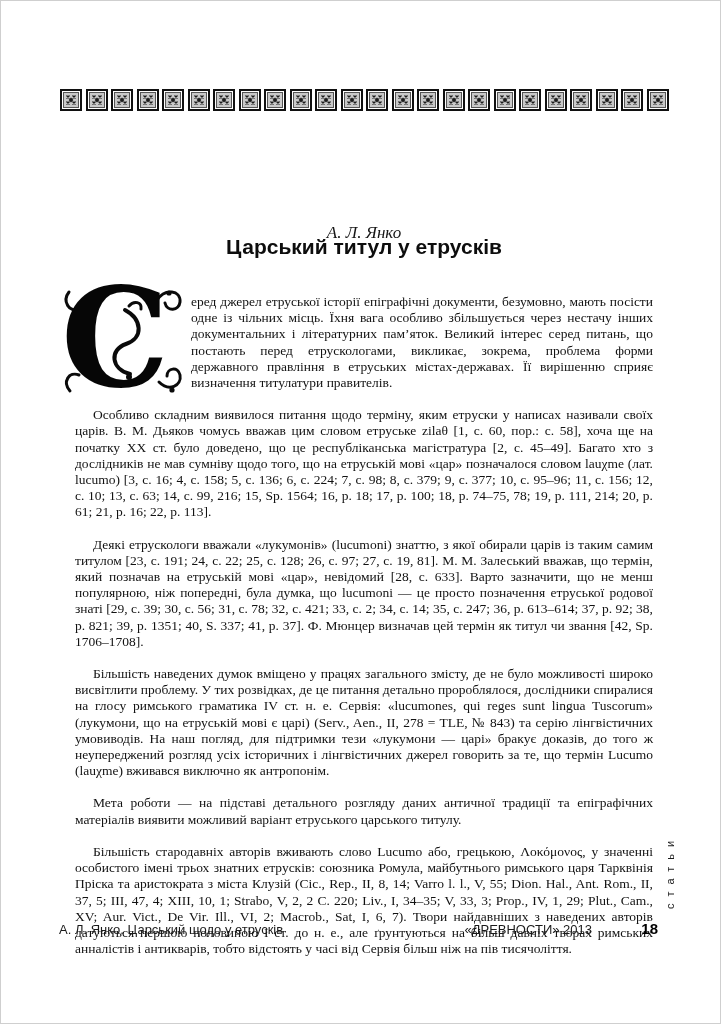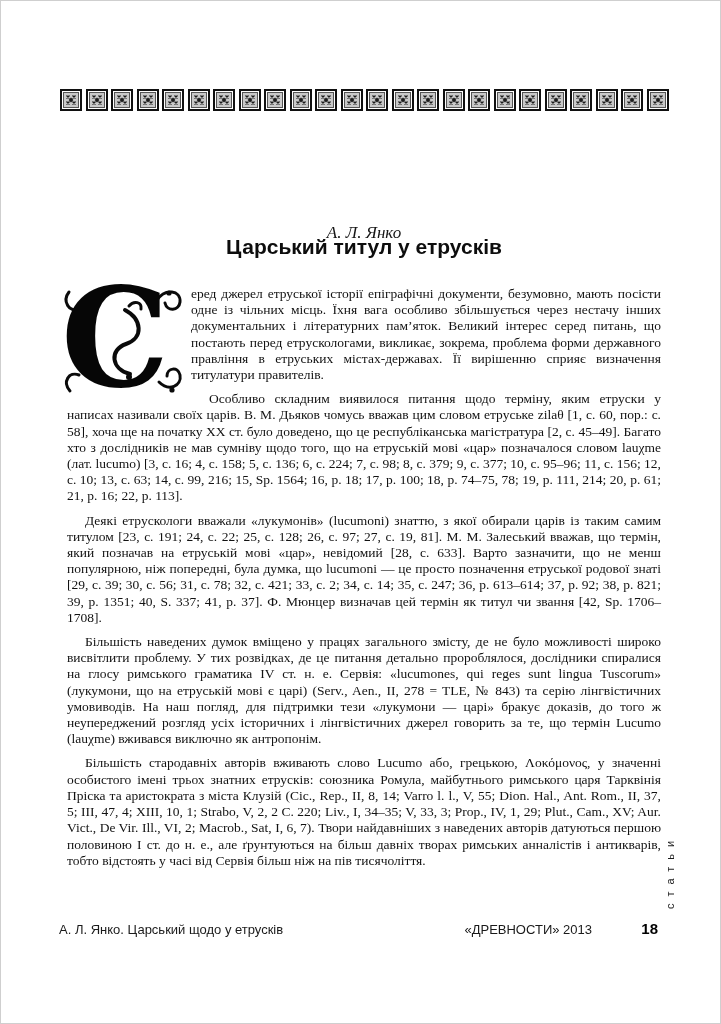--- a/index.html
+++ b/index.html
@@ -65,21 +65,21 @@
   
   .body {
     position: absolute;
     top: 277px; left: 58px; width: 610px;
     font-family: "Liberation Serif", serif;
     font-size: 13.5px;
     line-height: 16.2px;
     text-align: justify;
     color: #121212;
   }
-  .body p { margin: 8px; text-indent: 18px; }
+  .body p { margin: 16px; text-indent: 18px; }
   .body p.first { text-indent: 0; }
 
   .dropcap {
     float: left;
     width: 124px; height: 122px;
     margin: 2px 8px 3px 0;
   }
   .dropcap svg { display: block; }
 
   
@@ -364,20 +364,21 @@
           <circle cx="70" cy="97" r="3"></circle>
         </g>
         <text x="2" y="106" font-family="DejaVu Serif, serif" font-size="136" font-weight="bold" fill="#060606">С</text>
       </svg>
     </div>
 
     <p class="first">еред джерел етруської історії епіграфічні документи, безумовно, мають посісти одне із чільних місць. Їхня вага особливо збільшується через нестачу інших документальних і літературних пам’яток. Великий інтерес серед питань, що постають перед етрускологами, викликає, зокрема, проблема форми державного правління в етруських містах-державах. Її вирішенню сприяє визначення титулатури правителів.</p>
     <p>Особливо складним виявилося питання щодо терміну, яким етруски у написах називали своїх царів. В. М. Дьяков чомусь вважав цим словом етруське zilaθ [1, с. 60, пор.: с. 58], хоча ще на початку XX ст. було доведено, що це республіканська магістратура [2, с. 45–49]. Багато хто з дослідників не мав сумніву щодо того, що на етруській мові «цар» позначалося словом lauχme (лат. lucumo) [3, с. 16; 4, с. 158; 5, с. 136; 6, с. 224; 7, с. 98; 8, с. 379; 9, с. 377; 10, с. 95–96; 11, с. 156; 12, с. 10; 13, с. 63; 14, с. 99, 216; 15, Sp. 1564; 16, p. 18; 17, p. 100; 18, p. 74–75, 78; 19, p. 111, 214; 20, p. 61; 21, p. 16; 22, p. 113].</p>
     <p>Деякі етрускологи вважали «лукумонів» (lucumoni) знаттю, з якої обирали царів із таким самим титулом [23, с. 191; 24, с. 22; 25, с. 128; 26, с. 97; 27, с. 19, 81]. М. М. Залеський вважав, що термін, який позначав на етруській мові «цар», невідомий [28, с. 633]. Варто зазначити, що не менш популярною, ніж попередні, була думка, що lucumoni — це просто позначення етруської родової знаті [29, с. 39; 30, с. 56; 31, с. 78; 32, с. 421; 33, с. 2; 34, с. 14; 35, с. 247; 36, p. 613–614; 37, p. 92; 38, p. 821; 39, p. 1351; 40, S. 337; 41, p. 37]. Ф. Мюнцер визначав цей термін як титул чи звання [42, Sp. 1706–1708].</p>
     <p>Більшість наведених думок вміщено у працях загального змісту, де не було можливості широко висвітлити проблему. У тих розвідках, де це питання детально пророблялося, дослідники спиралися на глосу римського граматика IV ст. н. е. Сервія: «lucumones, qui reges sunt lingua Tuscorum» (лукумони, що на етруській мові є царі) (Serv., Aen., II, 278 = TLE, № 843) та серію лінгвістичних умовиводів. На наш погляд, для підтримки тези «лукумони — царі» бракує доказів, до того ж неупереджений розгляд усіх історичних і лінгвістичних джерел говорить за те, що термін Lucumo (lauχme) вживався виключно як антропонім.</p>
+    <p>Мета роботи — на підставі детального розгляду даних античної традиції та епіграфічних матеріалів виявити можливий варіант етруського царського титулу.</p>
     <p>Більшість стародавніх авторів вживають слово Lucumo або, грецькою, Λοκόμονος, у значенні особистого імені трьох знатних етрусків: союзника Ромула, майбутнього римського царя Тарквінія Пріска та аристократа з міста Клузій (Cic., Rep., II, 8, 14; Varro l. l., V, 55; Dion. Hal., Ant. Rom., II, 37, 5; III, 47, 4; XIII, 10, 1; Strabo, V, 2, 2 C. 220; Liv., I, 34–35; V, 33, 3; Prop., IV, 1, 29; Plut., Cam., XV; Aur. Vict., De Vir. Ill., VI, 2; Macrob., Sat, I, 6, 7). Твори найдавніших з наведених авторів датуються першою половиною I ст. до н. е., але ґрунтуються на більш давніх творах римських анналістів і антикварів, тобто відстоять у часі від Сервія більш ніж на пів тисячоліття.</p>
   </div>
 
   <div class="side-label">статьи</div>
 
   <div class="footer-left">А. Л. Янко. Царський щодо у етрусків</div>
   <div class="footer-journal">«ДРЕВНОСТИ» 2013</div>
   <div class="footer-page">18</div>
 
 </div>

